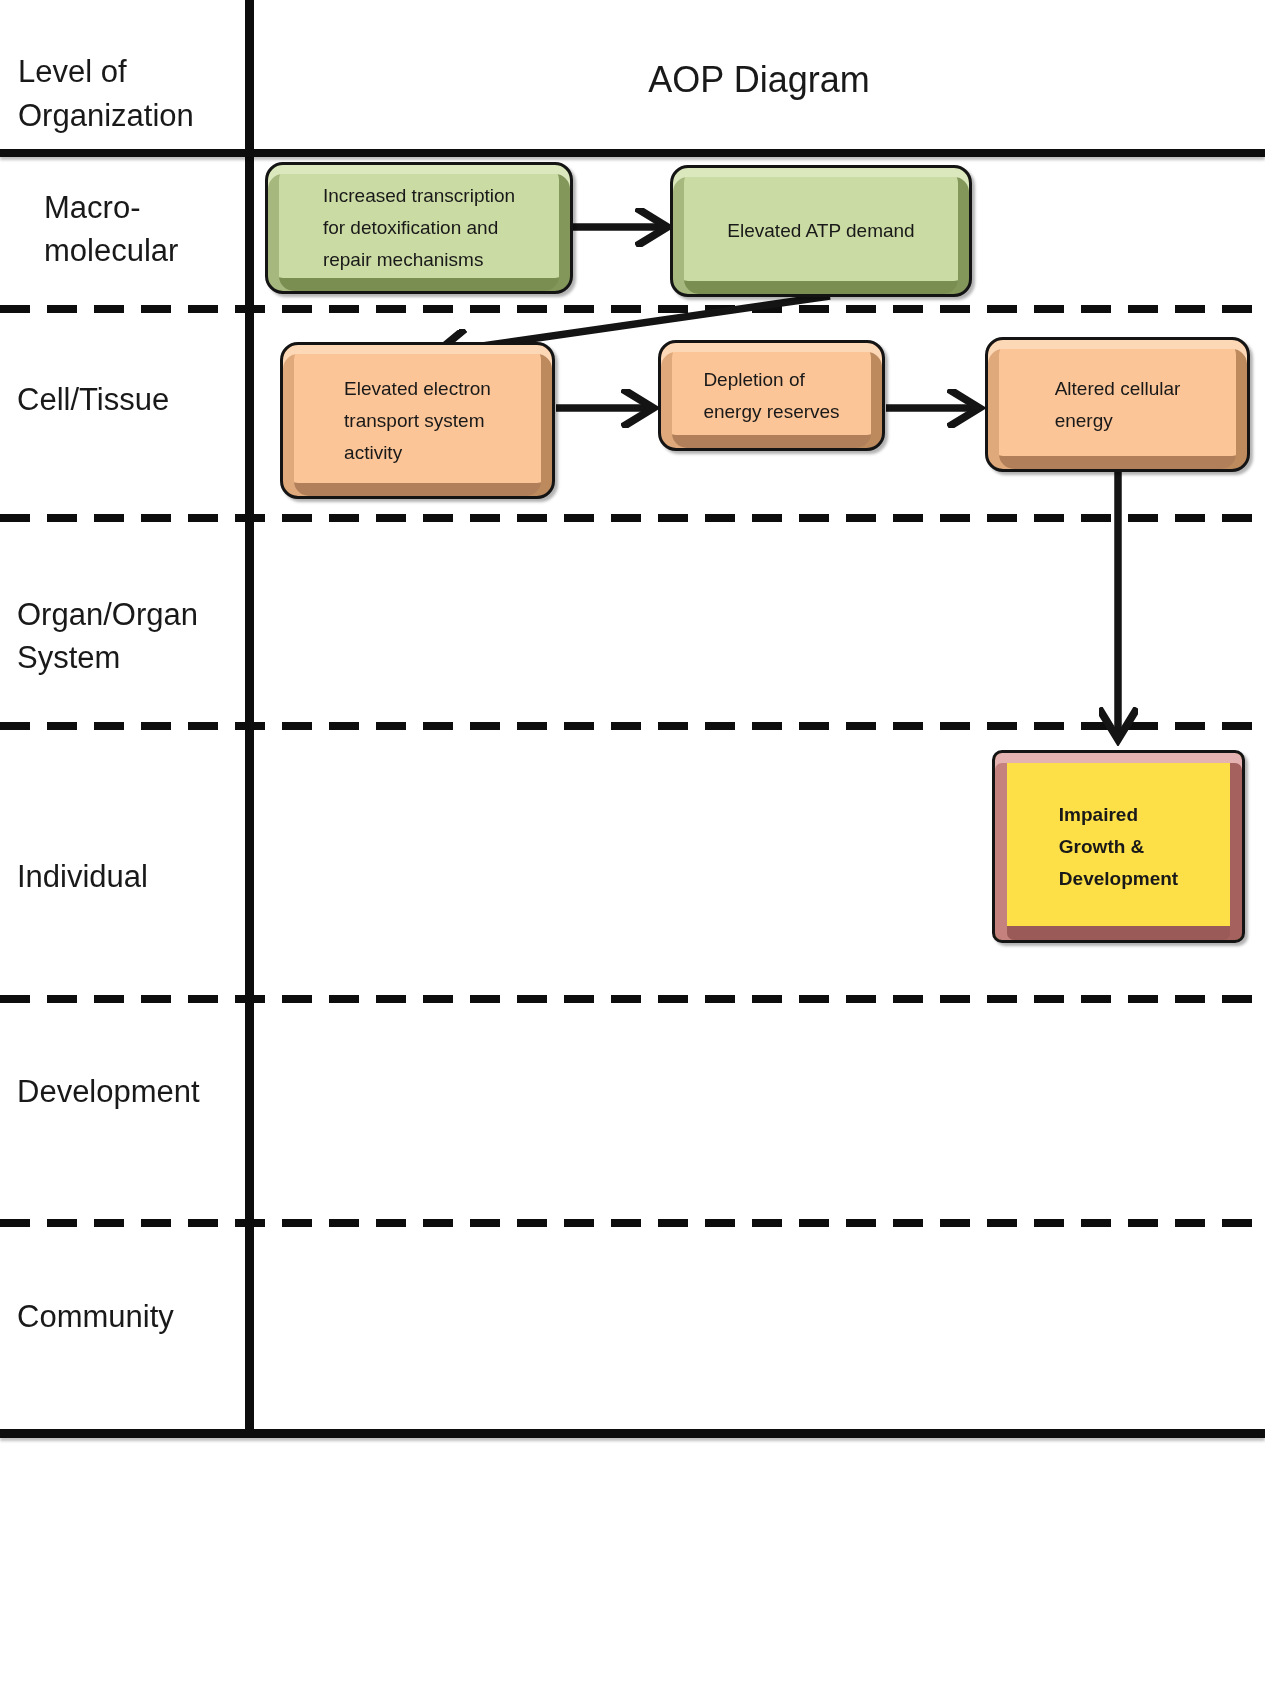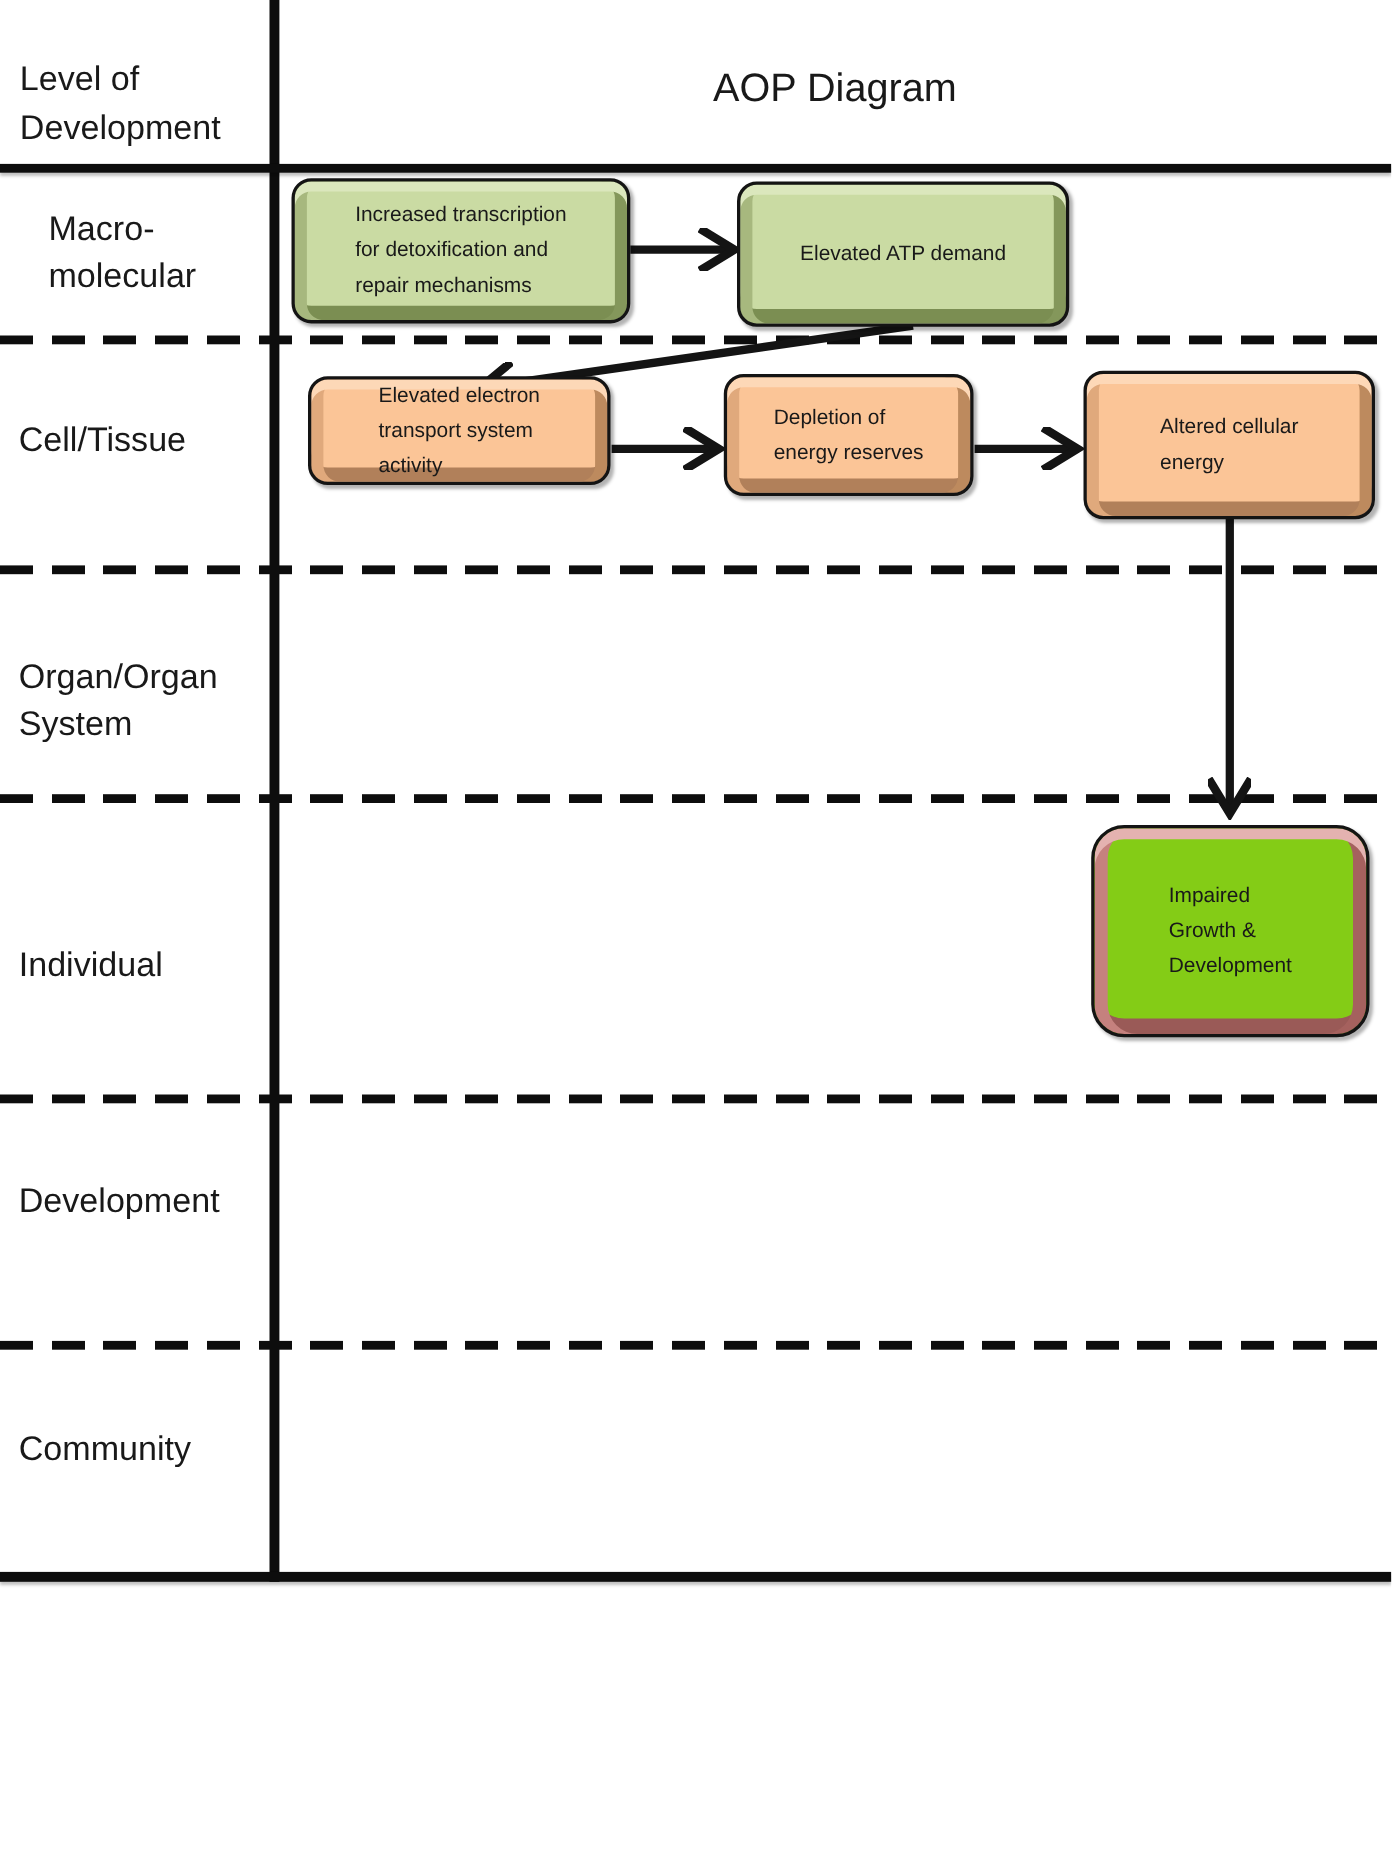--- a/index.html
+++ b/index.html
@@ -66,44 +66,45 @@
   }
   .node.orange{
     background:#fbc597;
     box-shadow:3px 3px 3px rgba(0,0,0,.30),
       inset 0 9px 0 #fdd8b7,
       inset 11px 0 0 #e0a97c,
       inset -11px 0 0 #bd8a5e,
       inset 0 -13px 0 #b1805a;
   }
   .node.red{
-    background:#84cc16;
-    border-radius:30px;
+    background:#fde047;
+    border-radius:10px;
     box-shadow:3px 3px 3px rgba(0,0,0,.30),
       inset 0 10px 0 #e4b2b0,
       inset 12px 0 0 #c5817e,
       inset -12px 0 0 #a5615e,
       inset 0 -14px 0 #9a5a57;
+    font-weight:bold;
   }
   .node.n-transcription{left:265px;top:162px;width:308px;height:132px;}
   .node.n-atp{left:670px;top:165px;width:302px;height:132px;}
-  .node.n-ets{left:280px;top:342px;width:275px;height:99px;}
+  .node.n-ets{left:280px;top:342px;width:275px;height:157px;}
   .node.n-depletion{left:658px;top:340px;width:227px;height:111px;}
   .node.n-altered{left:985px;top:337px;width:265px;height:135px;}
   .node.n-impaired{left:992px;top:750px;width:253px;height:193px;}
   
   .arrows{position:absolute;left:0;top:0;pointer-events:none;}
 </style>
 </head>
 <body>
 
 <div class="canvas">
 
   <div class="corner-label">Level of
-Development</div>
+Organization</div>
   <div class="title">AOP Diagram</div>
 
   <div class="vline"></div>
   <div class="hline header"></div>
   <div class="dashline" style="top:305px;"></div>
   <div class="dashline" style="top:514px;"></div>
   <div class="dashline" style="top:722px;"></div>
   <div class="dashline" style="top:995px;"></div>
   <div class="dashline" style="top:1219px;"></div>
   <div class="hline bottom"></div>

